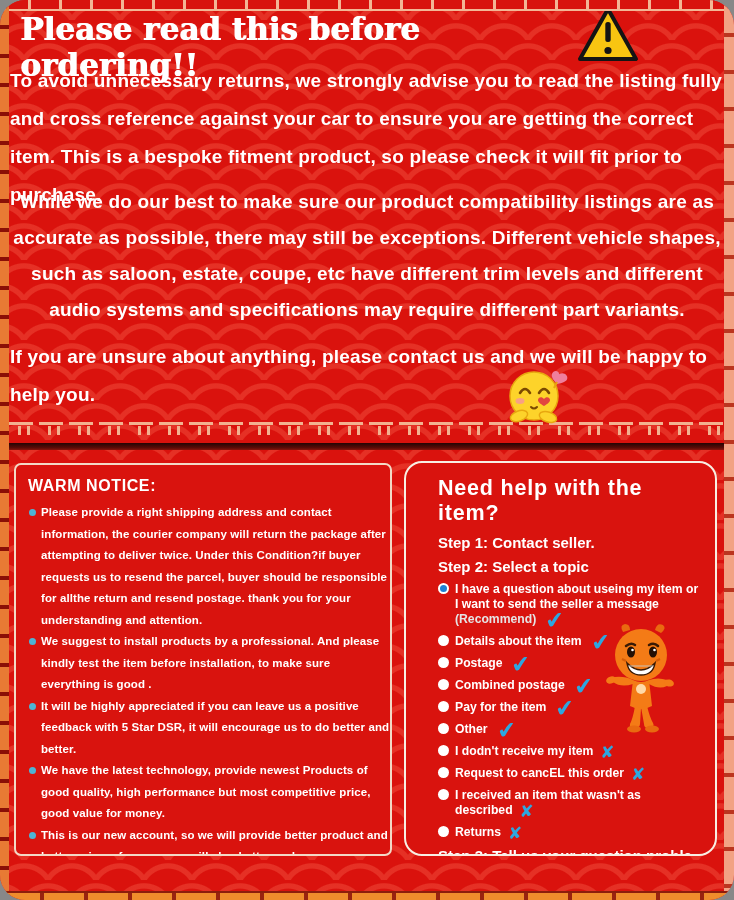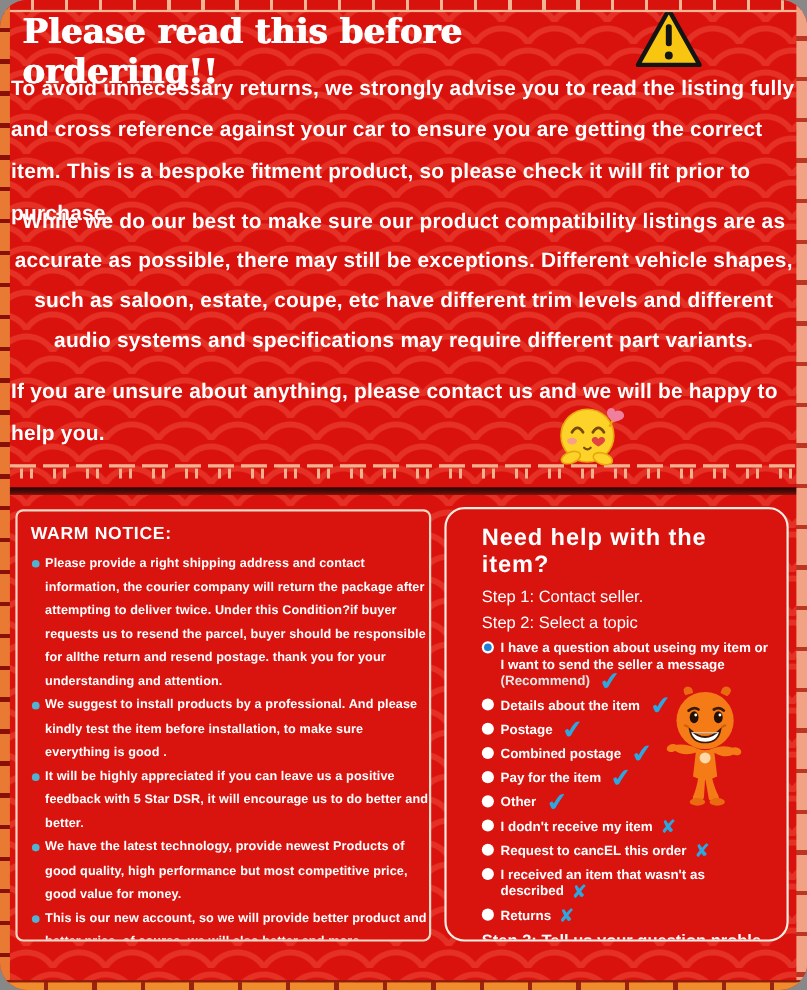--- a/index.html
+++ b/index.html
@@ -54,21 +54,21 @@
   .box{position:absolute;background:#d9130e;z-index:3;overflow:hidden;box-sizing:border-box;}
   .warm-box{left:14px;top:463px;width:378px;height:393px;
     border:2px solid #f3d9c6;border-radius:7px;padding:10px 0 8px 12px;}
   .warm-title{font-size:16px;font-weight:800;letter-spacing:.6px;margin:2px 0 7px 0;}
   .warm-list{margin:0;padding:0;list-style:none;font-size:11.5px;font-weight:600;line-height:21.5px;letter-spacing:.1px;}
   .warm-list li{position:relative;padding-left:13px;}
   .warm-dot{position:absolute;left:1px;top:7px;width:7px;height:7px;border-radius:50%;background:#4fb3d4;}
   .help-box{left:404px;top:461px;width:313px;height:395px;
     border:2px solid #f8efe4;border-radius:18px;padding:11px 12px 8px 32px;}
   .help-title{font-size:21.5px;font-weight:800;letter-spacing:.8px;margin:2px 0 8px 0;}
-  .help-step{font-size:15px;font-weight:400;margin:0 0 7px 0;}
+  .help-step{font-size:15px;font-weight:700;margin:0 0 7px 0;}
   .opt-list{margin:6px 0 0 0;padding:0;list-style:none;font-size:12.2px;font-weight:600;line-height:15px;}
   .opt-list li{position:relative;padding-left:17px;margin-bottom:7px;max-width:282px;}
   .opt-list li.narrow{max-width:190px;}
   .radio{position:absolute;left:0;top:1px;width:11px;height:11px;border-radius:50%;background:#fff;}
   .radio.selected{background:#fff;}
   .radio.selected::after{content:"";position:absolute;left:2px;top:2px;width:7px;height:7px;border-radius:50%;background:#1f7fd4;}
   .suffix{color:#e5e5e5;}
   .mark{font-family:"DejaVu Sans",sans-serif;color:#2da7e0;vertical-align:middle;}
   .mark-check{font-size:23px;font-weight:700;display:inline-block;transform:rotate(-6deg);margin-left:9px;line-height:10px;}
   .mark-x{font-size:17px;font-weight:900;margin-left:7px;line-height:10px;}

